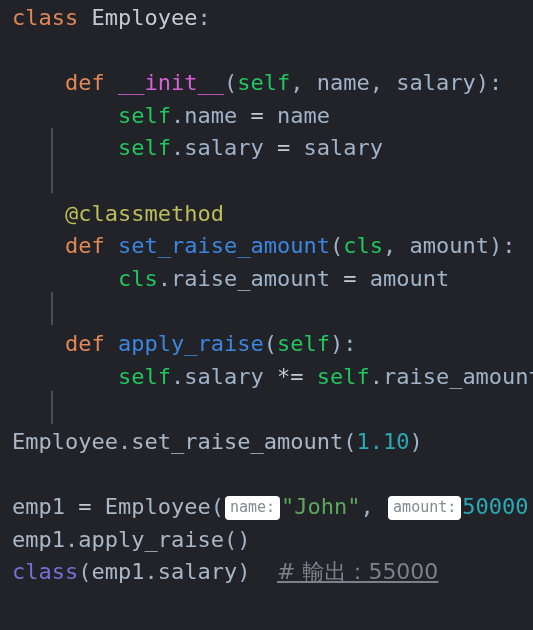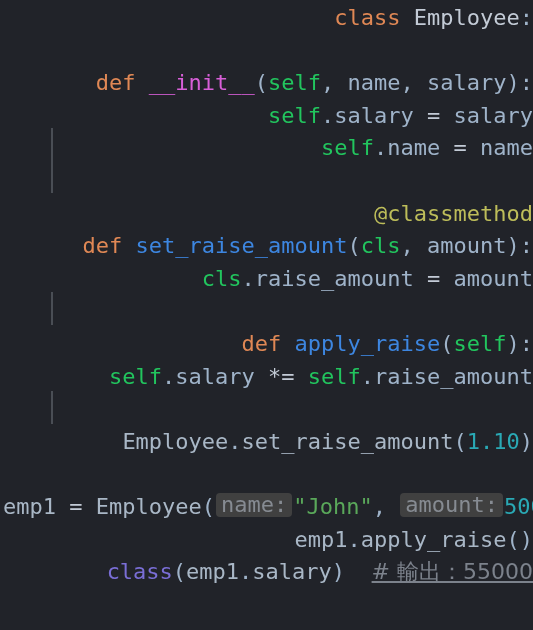--- a/index.html
+++ b/index.html
@@ -29,23 +29,22 @@
     z-index: 2;
   }
 
   .line {
     height: 32.6px;
     line-height: 32.6px;
     font-size: 22px;
     white-space: pre;
     letter-spacing: 0;
     color: #c3cbd6;
-    padding-left: 3px;
+    padding-left: 12px;
     box-sizing: border-box;
-    text-align: right;
   }
 
   
   .guides {
     position: absolute;
     inset: 0;
     z-index: 1;
     pointer-events: none;
   }
   .guide {
@@ -64,25 +63,25 @@
   .selfkw    { color: #22c55e; margin-top: 16px; }  
   .fn        { color: #3d86e0; }  
   .deco      { color: #bdbd5a; }  
   .str       { color: #5aa85a; }  
   .builtin   { color: #7a6ed6; }  
   .punct     { color: #9fb3c9; }
   .op        { color: #c3cbd6; }
   .comment   { color: #7c828c; text-decoration: underline; }
 
   .hint {
-    background: #404040;
+    background: #ffffff;
     color: #868b92;
     border-radius: 4px;
     padding: 1px 5px 2px 5px;
-    font-size: 22px;
+    font-size: 15px;
     margin: 0 1px;
     display: inline-block;
     line-height: 21px;
     vertical-align: 2px;
   }
 
   .cjk {
     font-family: "DejaVu Sans", "Liberation Sans", sans-serif;
   }
 </style>
@@ -102,23 +101,23 @@
 
   <div class="code">
 
     <div class="line"><span class="kw">class</span><span> </span><span class="cls">Employee</span><span class="punct">:</span></div>
 
 
     <div class="line"><span></span></div>
 
     <div class="line"><span>    </span><span class="kw">def</span><span> </span><span class="dunder">__init__</span><span class="punct">(</span><span class="selfkw">self</span><span class="punct">, </span><span class="var">name</span><span class="punct">, </span><span class="var">salary</span><span class="punct">)</span><span class="punct">:</span></div>
 
+    <div class="line"><span>        </span><span class="selfkw">self</span><span class="punct">.</span><span class="var">name</span><span class="op"> = </span><span class="var">name</span></div>
+
     <div class="line"><span>        </span><span class="selfkw">self</span><span class="punct">.</span><span class="var">salary</span><span class="op"> = </span><span class="var">salary</span></div>
-
-    <div class="line"><span>        </span><span class="selfkw">self</span><span class="punct">.</span><span class="var">name</span><span class="op"> = </span><span class="var">name</span></div>
 
     <div class="line"><span></span></div>
 
     <div class="line"><span>    </span><span class="deco">@classmethod</span></div>
 
     <div class="line"><span>    </span><span class="kw">def</span><span> </span><span class="fn">set_raise_amount</span><span class="punct">(</span><span class="selfkw">cls</span><span class="punct">, </span><span class="var">amount</span><span class="punct">)</span><span class="punct">:</span></div>
 
     <div class="line"><span>        </span><span class="selfkw">cls</span><span class="punct">.</span><span class="var">raise_amount</span><span class="op"> = </span><span class="var">amount</span></div>
 
     <div class="line"><span></span></div>

